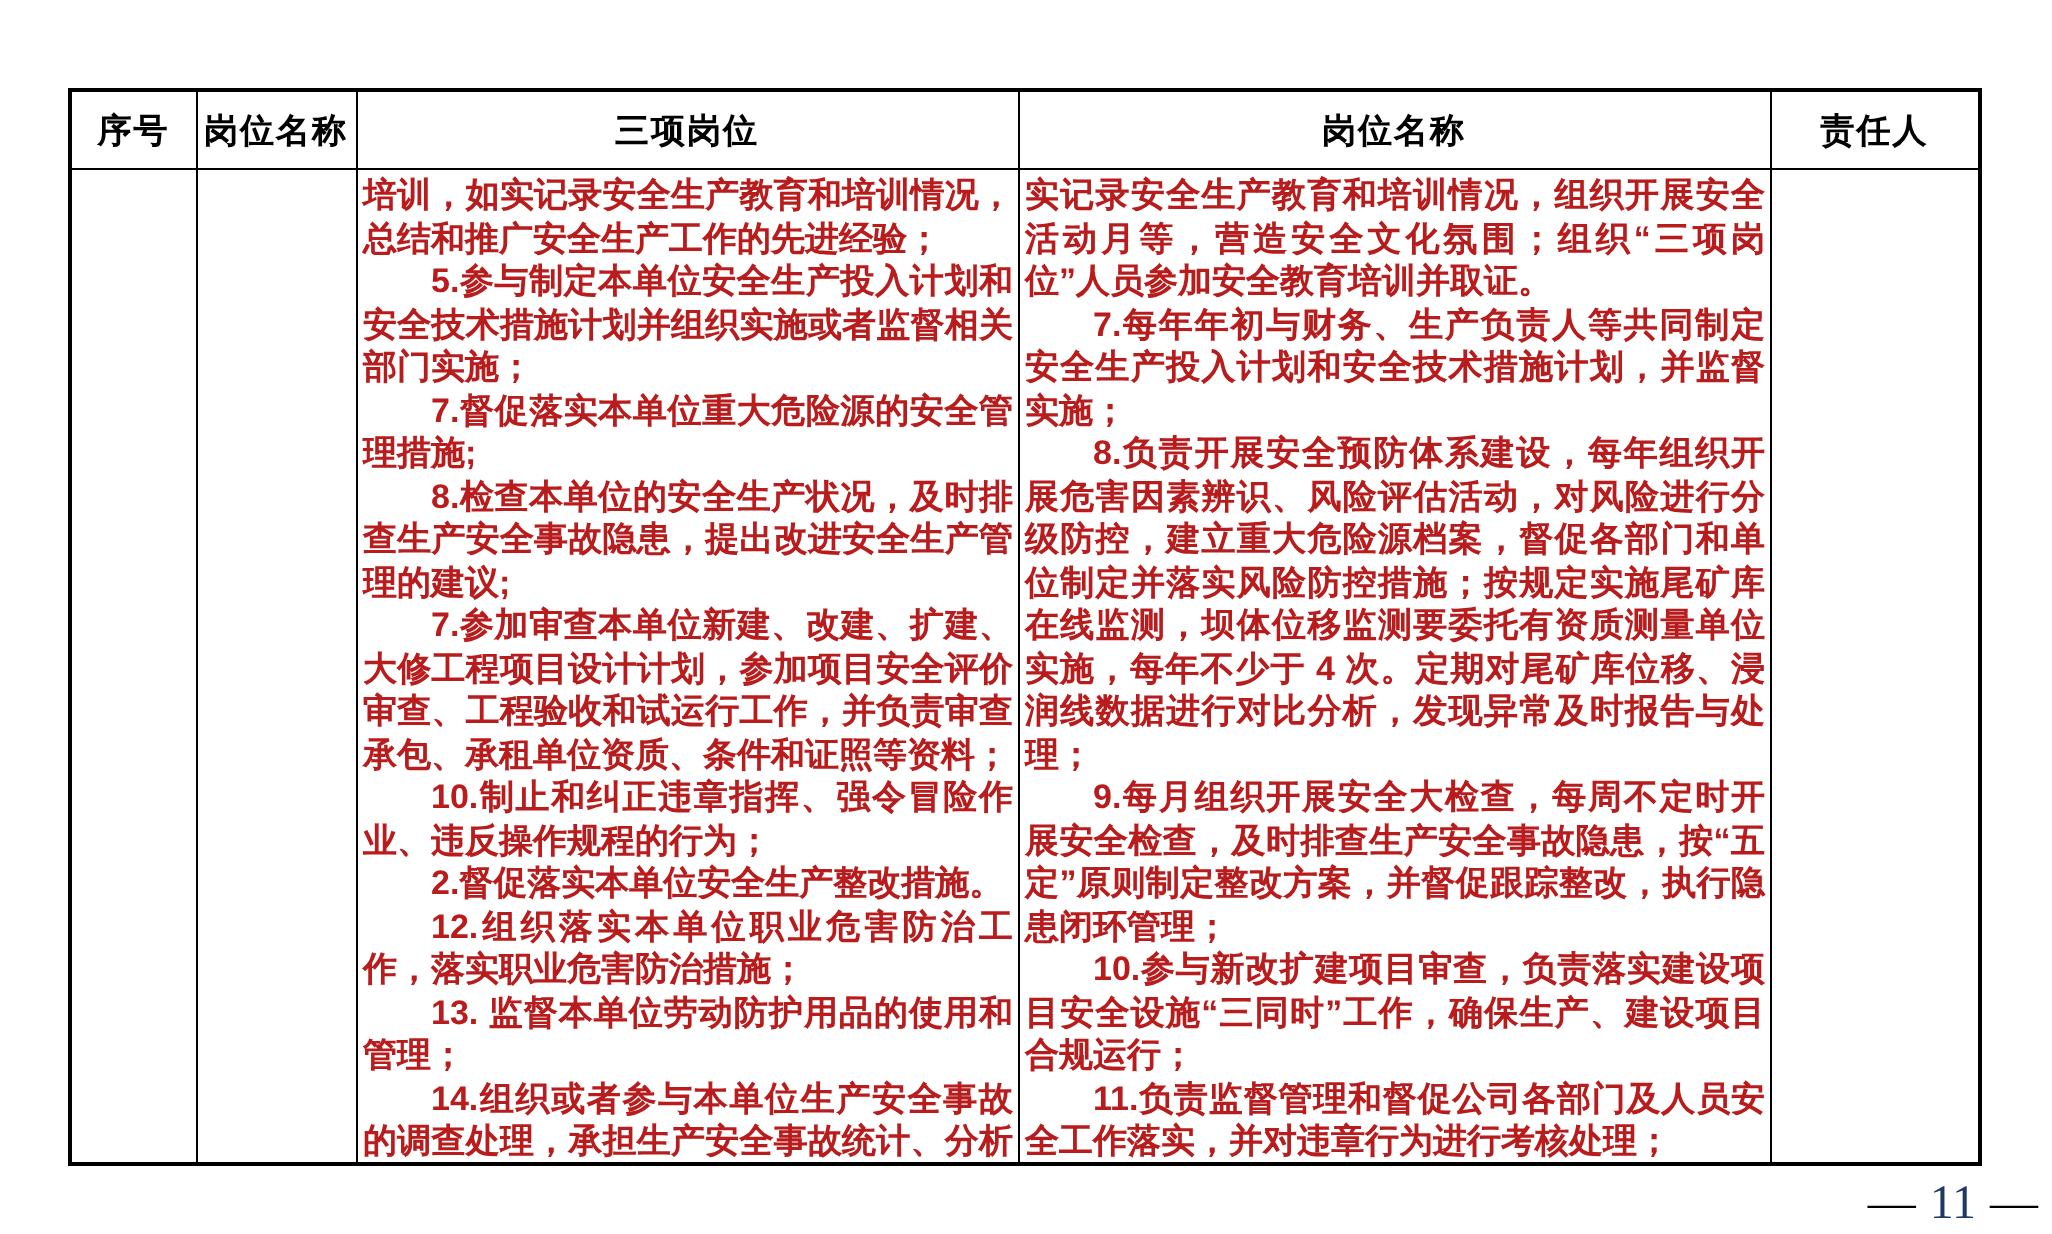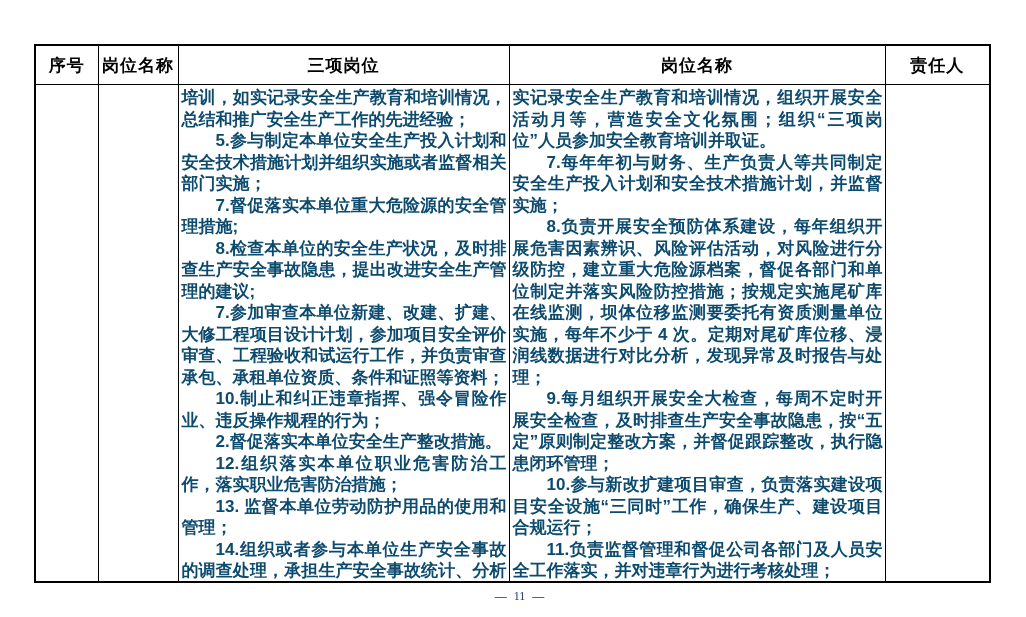--- a/index.html
+++ b/index.html
@@ -44,34 +44,34 @@
     height: 494px;
     overflow: hidden;
     padding: 2px 2px 0 3px;
     box-sizing: border-box;
   }
   .para {
     margin: 0;
     font-size: 17px;
     line-height: 21.5px;
     font-weight: bold;
-    color: #0c4a6e;
+    color: #b91c1c;
     text-align: justify;
     text-indent: 2em;
     word-break: break-all;
   }
   .para.first { text-indent: 0; }
   .page-footer {
     position: absolute;
     left: 0;
     right: 0;
     top: 589px;
-    text-align: center;
+    text-align: right;
     font-family: "Liberation Serif", "DejaVu Serif", serif;
-    font-size: 12px;
+    font-size: 24px;
     color: #000;
     letter-spacing: 0;
     padding-left: 13px;
   }
   .page-footer .dash { margin: 0 7px; color: #000; }
   .page-footer .pagenum { font-weight: normal; }
 </style>
 </head>
 <body>
 

